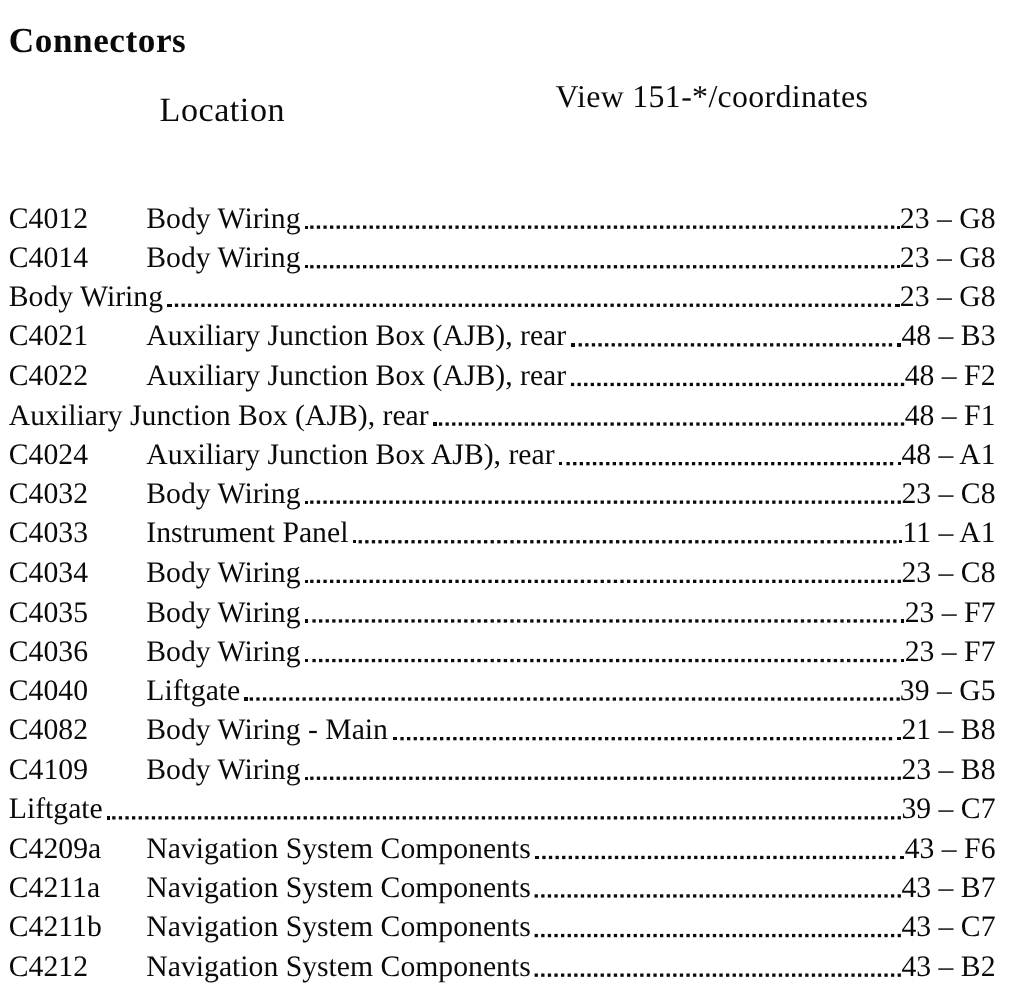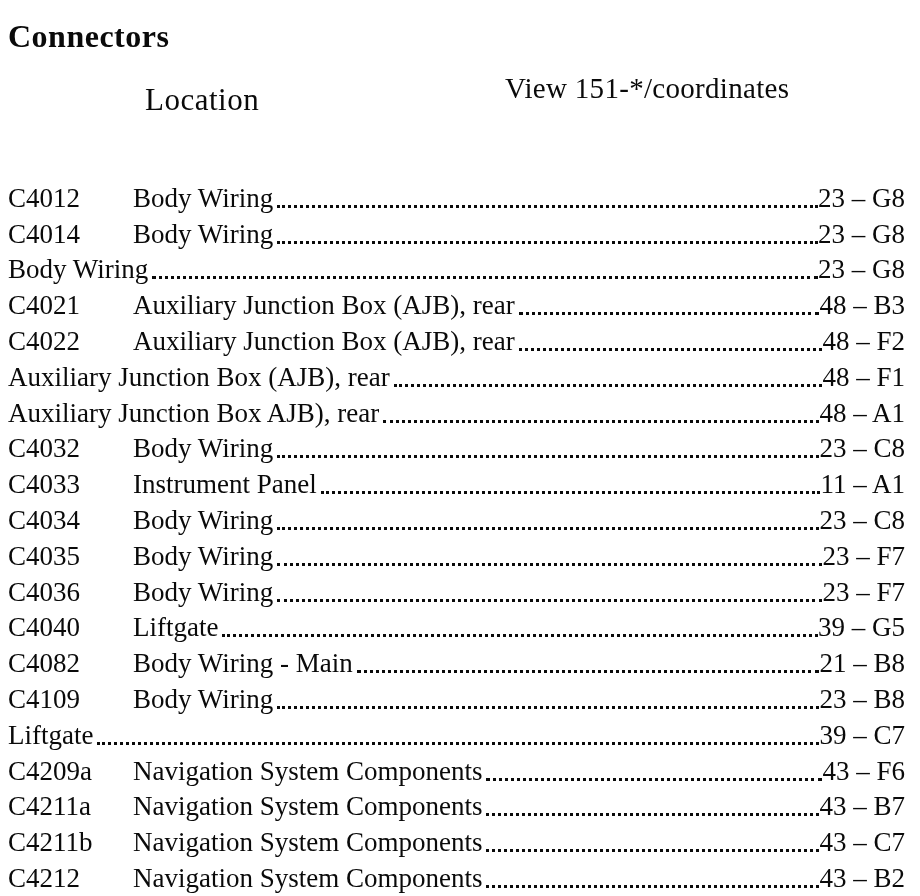--- a/index.html
+++ b/index.html
@@ -120,20 +120,21 @@
     <span class="cell-coord">48 – F2</span>
   </div>
 
   <div class="row">
     <span class="cell-loc">Auxiliary Junction Box (AJB), rear</span>
     <span class="leader"></span>
     <span class="cell-coord">48 – F1</span>
   </div>
 
   <div class="row">
+    <span class="cell-id">C4024</span>
     <span class="cell-loc">Auxiliary Junction Box AJB), rear</span>
     <span class="leader"></span>
     <span class="cell-coord">48 – A1</span>
   </div>
 
   <div class="row">
     <span class="cell-id">C4032</span>
     <span class="cell-loc">Body Wiring</span>
     <span class="leader"></span>
     <span class="cell-coord">23 – C8</span>

